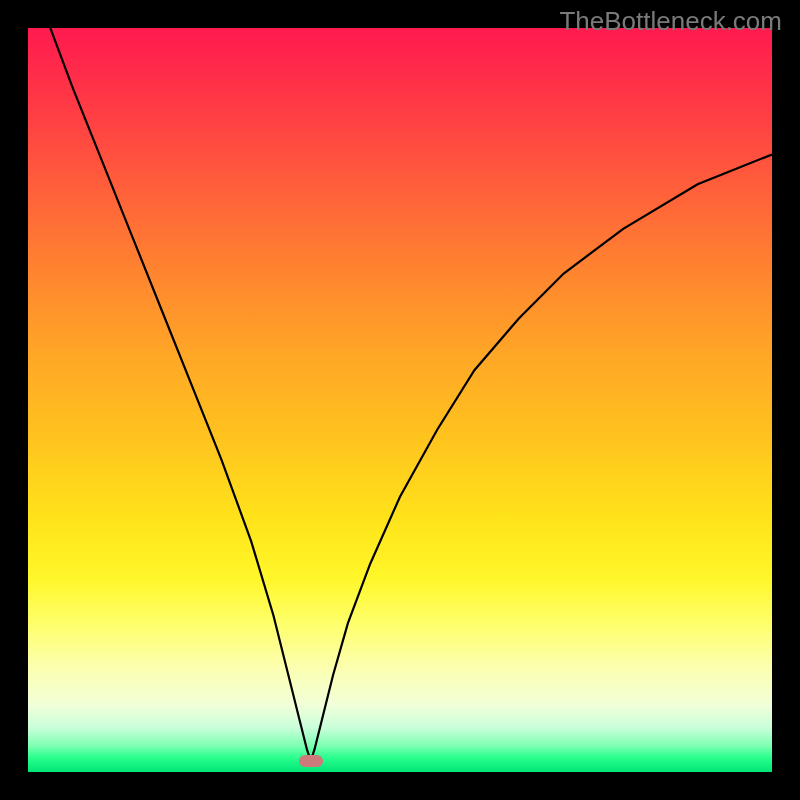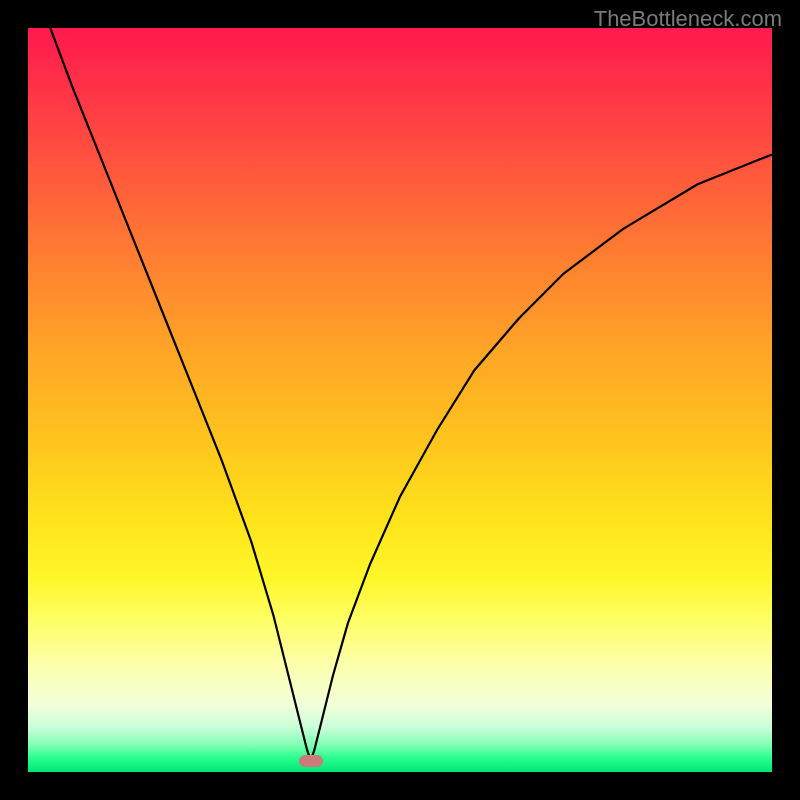--- a/index.html
+++ b/index.html
@@ -9,21 +9,21 @@
     height: 800px;
     background: #000;
     position: relative;
     font-family: Arial, sans-serif;
   }
   .watermark {
     position: absolute;
     top: 6px;
     right: 18px;
     color: #7a7a7a;
-    font-size: 22px;
+    font-size: 26px;
     font-weight: 500;
     z-index: 10;
     text-align: center;
   }
   .plot-area {
     position: absolute;
     left: 28px;
     top: 28px;
     width: 744px;
     height: 744px;

